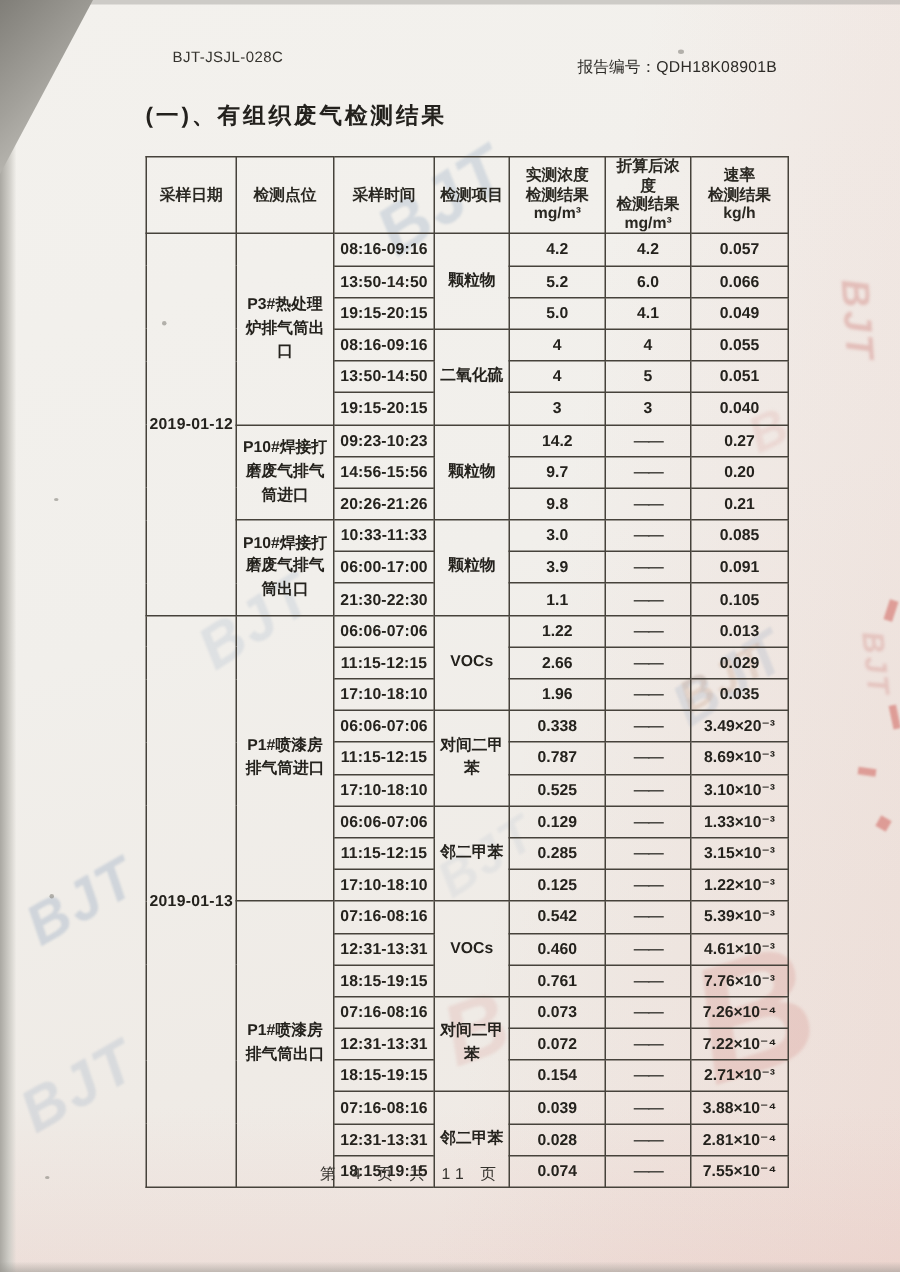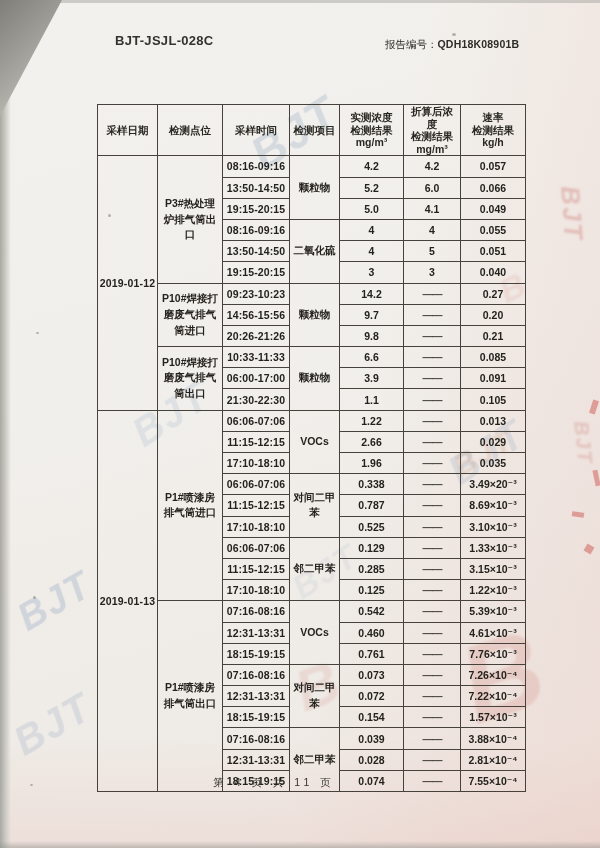--- a/index.html
+++ b/index.html
@@ -29,23 +29,23 @@
 
   
   .wm{position:absolute;pointer-events:none;font-style:italic;font-weight:800;
     letter-spacing:2px;white-space:nowrap;}
   .wm-blue{color:rgba(112,143,178,0.30);filter:blur(0.6px);}
   .wm-pink{color:rgba(204,122,116,0.38);filter:blur(1px);}
   .wm-tan{color:rgba(191,148,122,0.30);filter:blur(0.8px);}
   .stamp-stroke{position:absolute;background:rgba(201,72,64,0.45);filter:blur(0.7px);pointer-events:none;}
 
   
-  .doc-code{position:absolute;left:115px;top:33px;font-size:13px;font-weight:700;color:#35332e;letter-spacing:.3px;}
+  .doc-code{position:absolute;left:115px;top:33px;font-size:10px;font-weight:400;color:#35332e;letter-spacing:.3px;}
   .report-no{position:absolute;left:385px;top:38px;font-size:10.5px;color:#2d2b27;}
-  .report-no .num{font-weight:700;letter-spacing:.2px;}
+  .report-no .num{font-weight:400;letter-spacing:.2px;}
   .doc-title{position:absolute;left:97px;top:68px;font-size:15px;font-weight:600;color:#23211d;letter-spacing:2px;}
 
   
   table.results{
     position:absolute;left:97px;top:104px;width:428px;
     border-collapse:collapse;table-layout:fixed;
     color:#24221d;
   }
   table.results th,table.results td{
     border:1px solid #46423b;text-align:center;vertical-align:middle;
@@ -97,20 +97,21 @@
   <div class="stamp-stroke" style="left:585px;top:545px;width:8px;height:8px;transform:rotate(30deg)"></div>
 
   <div class="speck" style="left:452px;top:33px;width:4px;height:3px"></div>
   <div class="speck" style="left:108px;top:214px;width:3px;height:3px"></div>
   <div class="speck" style="left:36px;top:332px;width:3px;height:2px"></div>
   <div class="speck" style="left:33px;top:596px;width:3px;height:3px"></div>
   <div class="speck" style="left:30px;top:784px;width:3px;height:2px"></div>
 
   <div class="doc-code">BJT-JSJL-028C</div>
   <div class="report-no"><span>报告编号：</span><span class="num">QDH18K08901B</span></div>
+  <div class="doc-title">(一)、有组织废气检测结果</div>
 
   <table class="results">
     <colgroup>
       <col style="width:60px">
         <col style="width:65px">
         <col style="width:67px">
       <col style="width:50px">
         <col style="width:64px">
         <col style="width:57px">
         <col style="width:65px">
@@ -197,21 +198,21 @@
           <td class="c-val">9.8</td>
           <td class="c-val dash">——</td>
           <td class="c-val">0.21</td>
         </tr>
         <tr>
           <td class="c-loc" rowspan="3">P10#焊接打
 磨废气排气
 筒出口</td>
           <td class="c-time">10:33-11:33</td>
           <td class="c-item" rowspan="3">颗粒物</td>
-          <td class="c-val">6.6</td>
+          <td class="c-val">3.0</td>
           <td class="c-val dash">——</td>
           <td class="c-val">0.085</td>
         </tr>
         <tr>
           <td class="c-time">06:00-17:00</td>
           <td class="c-val">3.9</td>
           <td class="c-val dash">——</td>
           <td class="c-val">0.091</td>
         </tr>
         <tr>
@@ -313,21 +314,21 @@
         <tr>
           <td class="c-time">12:31-13:31</td>
           <td class="c-val">0.072</td>
           <td class="c-val dash">——</td>
           <td class="c-val">7.22×10⁻⁴</td>
         </tr>
         <tr>
           <td class="c-time">18:15-19:15</td>
           <td class="c-val">0.154</td>
           <td class="c-val dash">——</td>
-          <td class="c-val">1.57×10⁻³</td>
+          <td class="c-val">2.71×10⁻³</td>
         </tr>
         <tr>
           <td class="c-time">07:16-08:16</td>
           <td class="c-item" rowspan="3">邻二甲苯</td>
           <td class="c-val">0.039</td>
           <td class="c-val dash">——</td>
           <td class="c-val">3.88×10⁻⁴</td>
         </tr>
         <tr>
           <td class="c-time">12:31-13:31</td>

